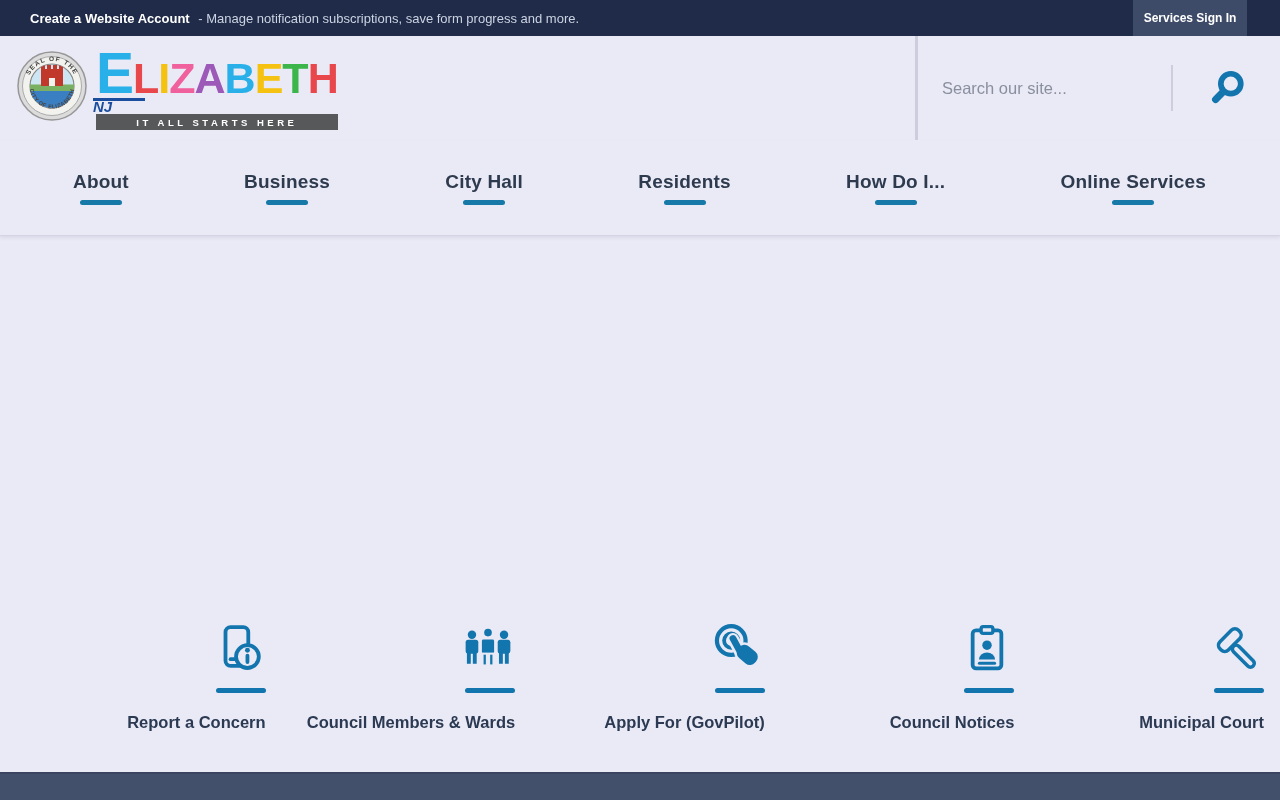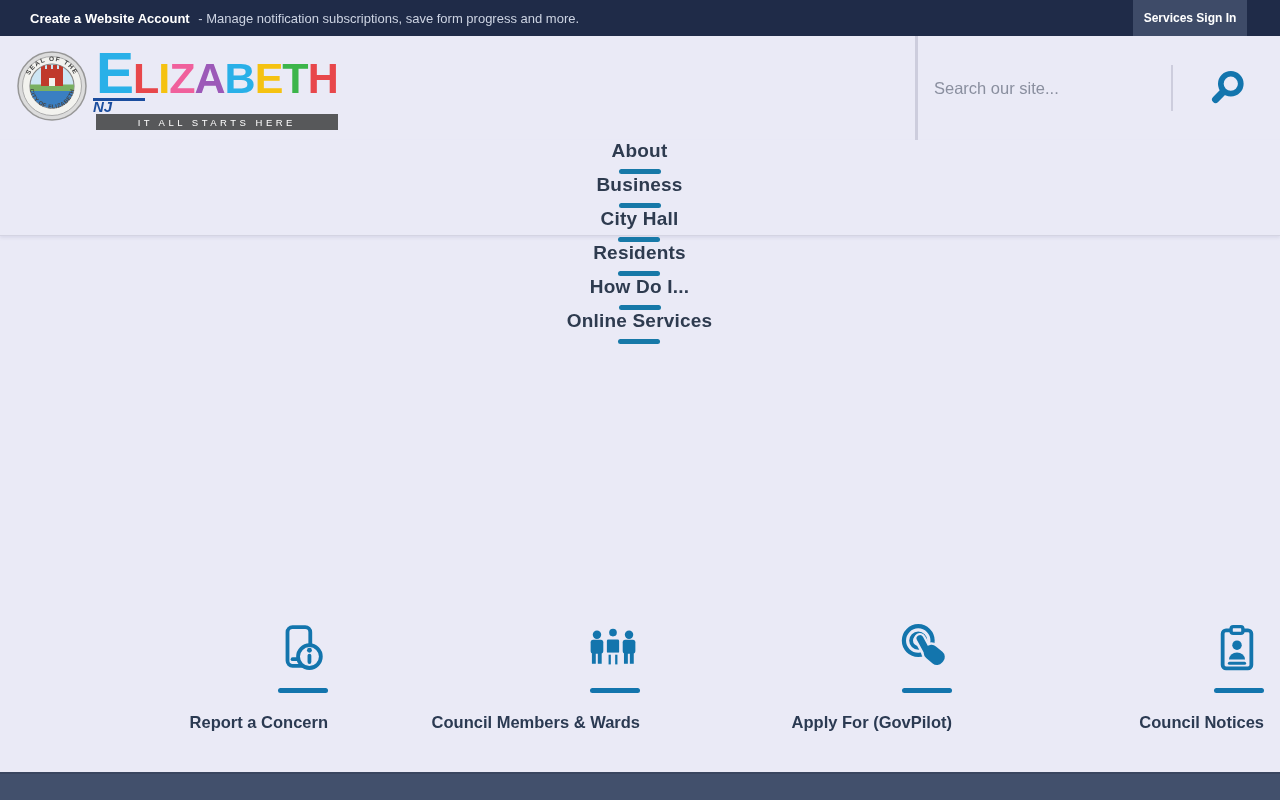--- a/index.html
+++ b/index.html
@@ -18,33 +18,33 @@
     color:#fff;border:none;font-size:12px;font-weight:bold;font-family:inherit;cursor:pointer;}
   
   .header{height:104px;display:flex;align-items:center;}
   .logo{display:flex;align-items:center;margin-left:17px;gap:9px;text-decoration:none;cursor:pointer;}
   .wordmark{position:relative;display:flex;flex-direction:column;}
   .letters{display:flex;align-items:baseline;font-weight:bold;line-height:.95;letter-spacing:-1px;}
   .letters span{font-size:43px;}
   .letters span.big{font-size:57px;}
   .nj{position:absolute;left:-3px;top:52px;font-style:italic;font-weight:bold;font-size:15px;color:var(--nj-blue,#1b4d9e);}
   .nj-line{position:absolute;left:-3px;top:52px;width:52px;height:2.5px;background:var(--nj-blue,#1b4d9e);}
-  .tagline{background:var(--tagline-bg,#57585a);color:#fff;font-size:9.5px;font-weight:normal;
+  .tagline{background:var(--tagline-bg,#57585a);color:#fff;font-size:9.5px;font-weight:bold;
     letter-spacing:3.5px;text-align:center;padding:3px 0 2px;margin-top:13px;}
   .search-area{margin-left:auto;width:365px;height:100%;border-left:3px solid #cdcddd;
     display:flex;align-items:center;box-sizing:border-box;}
   .search-input{flex:1;min-width:0;background:transparent;border:none;outline:none;
-    font-size:16.5px;color:#333;padding-left:16px;font-family:inherit;}
+    font-size:16.5px;color:#333;padding-left:24px;font-family:inherit;}
   .search-input::placeholder{color:var(--placeholder,#8a8f9f);}
   .search-divider{width:2.5px;height:46px;background:#cdcddd;flex:none;}
   .search-btn{width:107px;flex:none;background:none;border:none;display:flex;justify-content:center;
     align-items:center;cursor:pointer;color:var(--accent,#1375ad);}
   
   .navbar{height:95px;display:flex;justify-content:space-between;align-items:center;
-    padding:0 74px 0 73px;border-bottom:1px solid #d4d4e2;box-shadow:0 2px 3px rgba(120,120,160,.14);flex-direction:column;}
+    padding:0 74px 0 73px;border-bottom:1px solid #d4d4e2;box-shadow:0 2px 3px rgba(120,120,160,.14);}
   .nav-item{display:flex;flex-direction:column;align-items:center;gap:7px;cursor:pointer;text-decoration:none;}
   .nav-label{font-size:19px;font-weight:600;color:var(--nav-text,#2e3b4f);letter-spacing:.2px;}
   .nav-underline{width:42px;height:5px;border-radius:2.5px;background:var(--underline,#1779a8);}
   
   .main{height:536px;display:flex;flex-direction:column;justify-content:flex-end;}
   .quicklinks{display:flex;width:1248px;margin:0 auto 40px;}
   .ql-item{flex:1;display:flex;flex-direction:column;align-items:flex-end;cursor:pointer;text-decoration:none;}
   .ql-icon{width:54px;height:54px;color:var(--accent,#1375ad);}
   .ql-bar{width:50px;height:5px;border-radius:2.5px;background:var(--accent,#1375ad);margin-top:12px;}
   .ql-label{margin-top:20px;font-size:16.5px;font-weight:600;color:var(--label-text,#2b3a52);white-space:nowrap;}
@@ -242,16 +242,23 @@
         <span class="ql-bar"></span>
         <span class="ql-label">Apply For (GovPilot)</span>
       </a>
       <a class="ql-item">
         <svg class="ql-icon" viewBox="0 0 64 64">
           <use href="#sym-clipboard-person-icon"></use>
         </svg>
         <span class="ql-bar"></span>
         <span class="ql-label">Council Notices</span>
       </a>
+      <a class="ql-item">
+        <svg class="ql-icon" viewBox="0 0 64 64">
+          <use href="#sym-gavel-icon"></use>
+        </svg>
+        <span class="ql-bar"></span>
+        <span class="ql-label">Municipal Court</span>
+      </a>
     </div>
 </main>
 
 <footer class="footer"></footer>
 
 </body></html>

